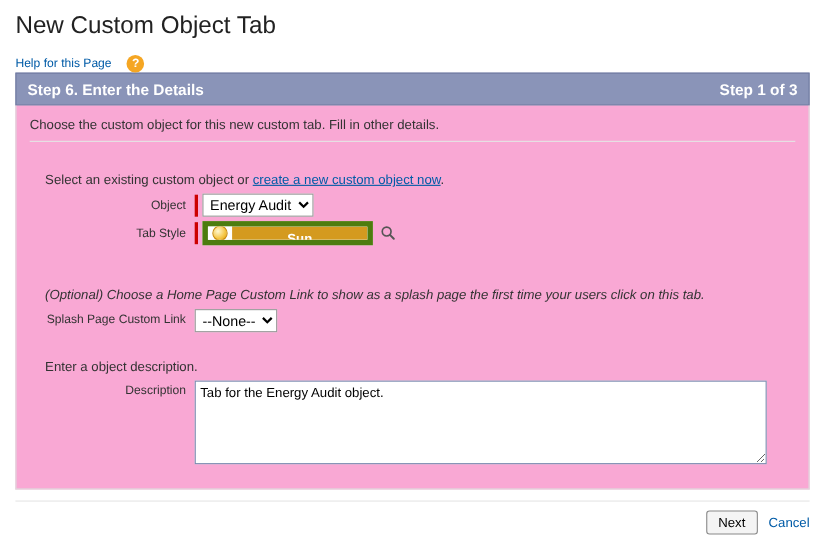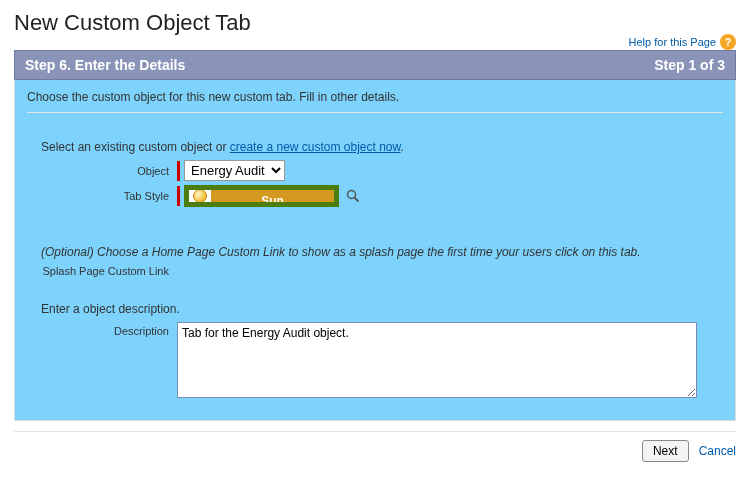--- a/index.html
+++ b/index.html
@@ -8,35 +8,36 @@
     padding: 10px 14px;
     font-family: Arial, Helvetica, sans-serif;
     font-size: 12px;
     color: #333;
     background: #fff;
     width: 750px;
   }
   .header-row {
     display: flex;
     justify-content: space-between;
-    align-items: flex-end;
+    align-items: flex-start;
+    flex-direction: column;
   }
   h1.page-title {
     font-size: 22px;
     font-weight: normal;
     color: #222;
     margin: 0 0 14px 0;
   }
   .help-link {
     font-size: 11px;
     color: #015ba7;
     text-decoration: none;
     display: inline-flex;
     align-items: center;
-    gap: 4px;
+    gap: 14px;
   }
   .help-icon {
     width: 16px; height: 16px;
     border-radius: 50%;
     background: #f5a623;
     color: #fff;
     display: inline-flex;
     align-items: center;
     justify-content: center;
     font-size: 11px;
@@ -48,21 +49,21 @@
     padding: 6px 10px;
     font-size: 14px;
     font-weight: bold;
     display: flex;
     justify-content: space-between;
     border: 1px solid #6f7aa0;
   }
   .panel {
     border: 1px solid #ddd;
     border-top: none;
-    background: #7dd3fc;
+    background: #f9a8d4;
     padding: 10px 12px 18px 12px;
   }
   .instruction {
     margin: 0 0 8px 0;
     color: #333;
   }
   .panel-inner {
     border-top: 1px solid #e5e5e5;
     padding-top: 23px;
     margin-top: 6px;
@@ -224,20 +225,23 @@
           <line x1="9.5" y1="9.5" x2="13" y2="13" stroke="#555" stroke-width="1.8" stroke-linecap="round"></line>
         </svg>
       </span>
     </div>
 
     <div class="spacer-lg"></div>
 
     <p class="section-text" style="margin-left:14px;font-style:italic;">(Optional) Choose a Home Page Custom Link to show as a splash page the first time your users click on this tab.</p>
     <div class="field-row">
       <div class="field-label" style="line-height:1.2;">Splash Page Custom Link</div>
+      <select>
+        <option>--None--</option>
+      </select>
     </div>
 
     <div class="spacer-md"></div>
 
     <p class="section-text">Enter a object description.</p>
     <div class="field-row" style="align-items:flex-start;">
       <div class="field-label" style="padding-top:3px;">Description</div>
       <textarea class="desc" style="">Tab for the Energy Audit object.</textarea>
     </div>
 

